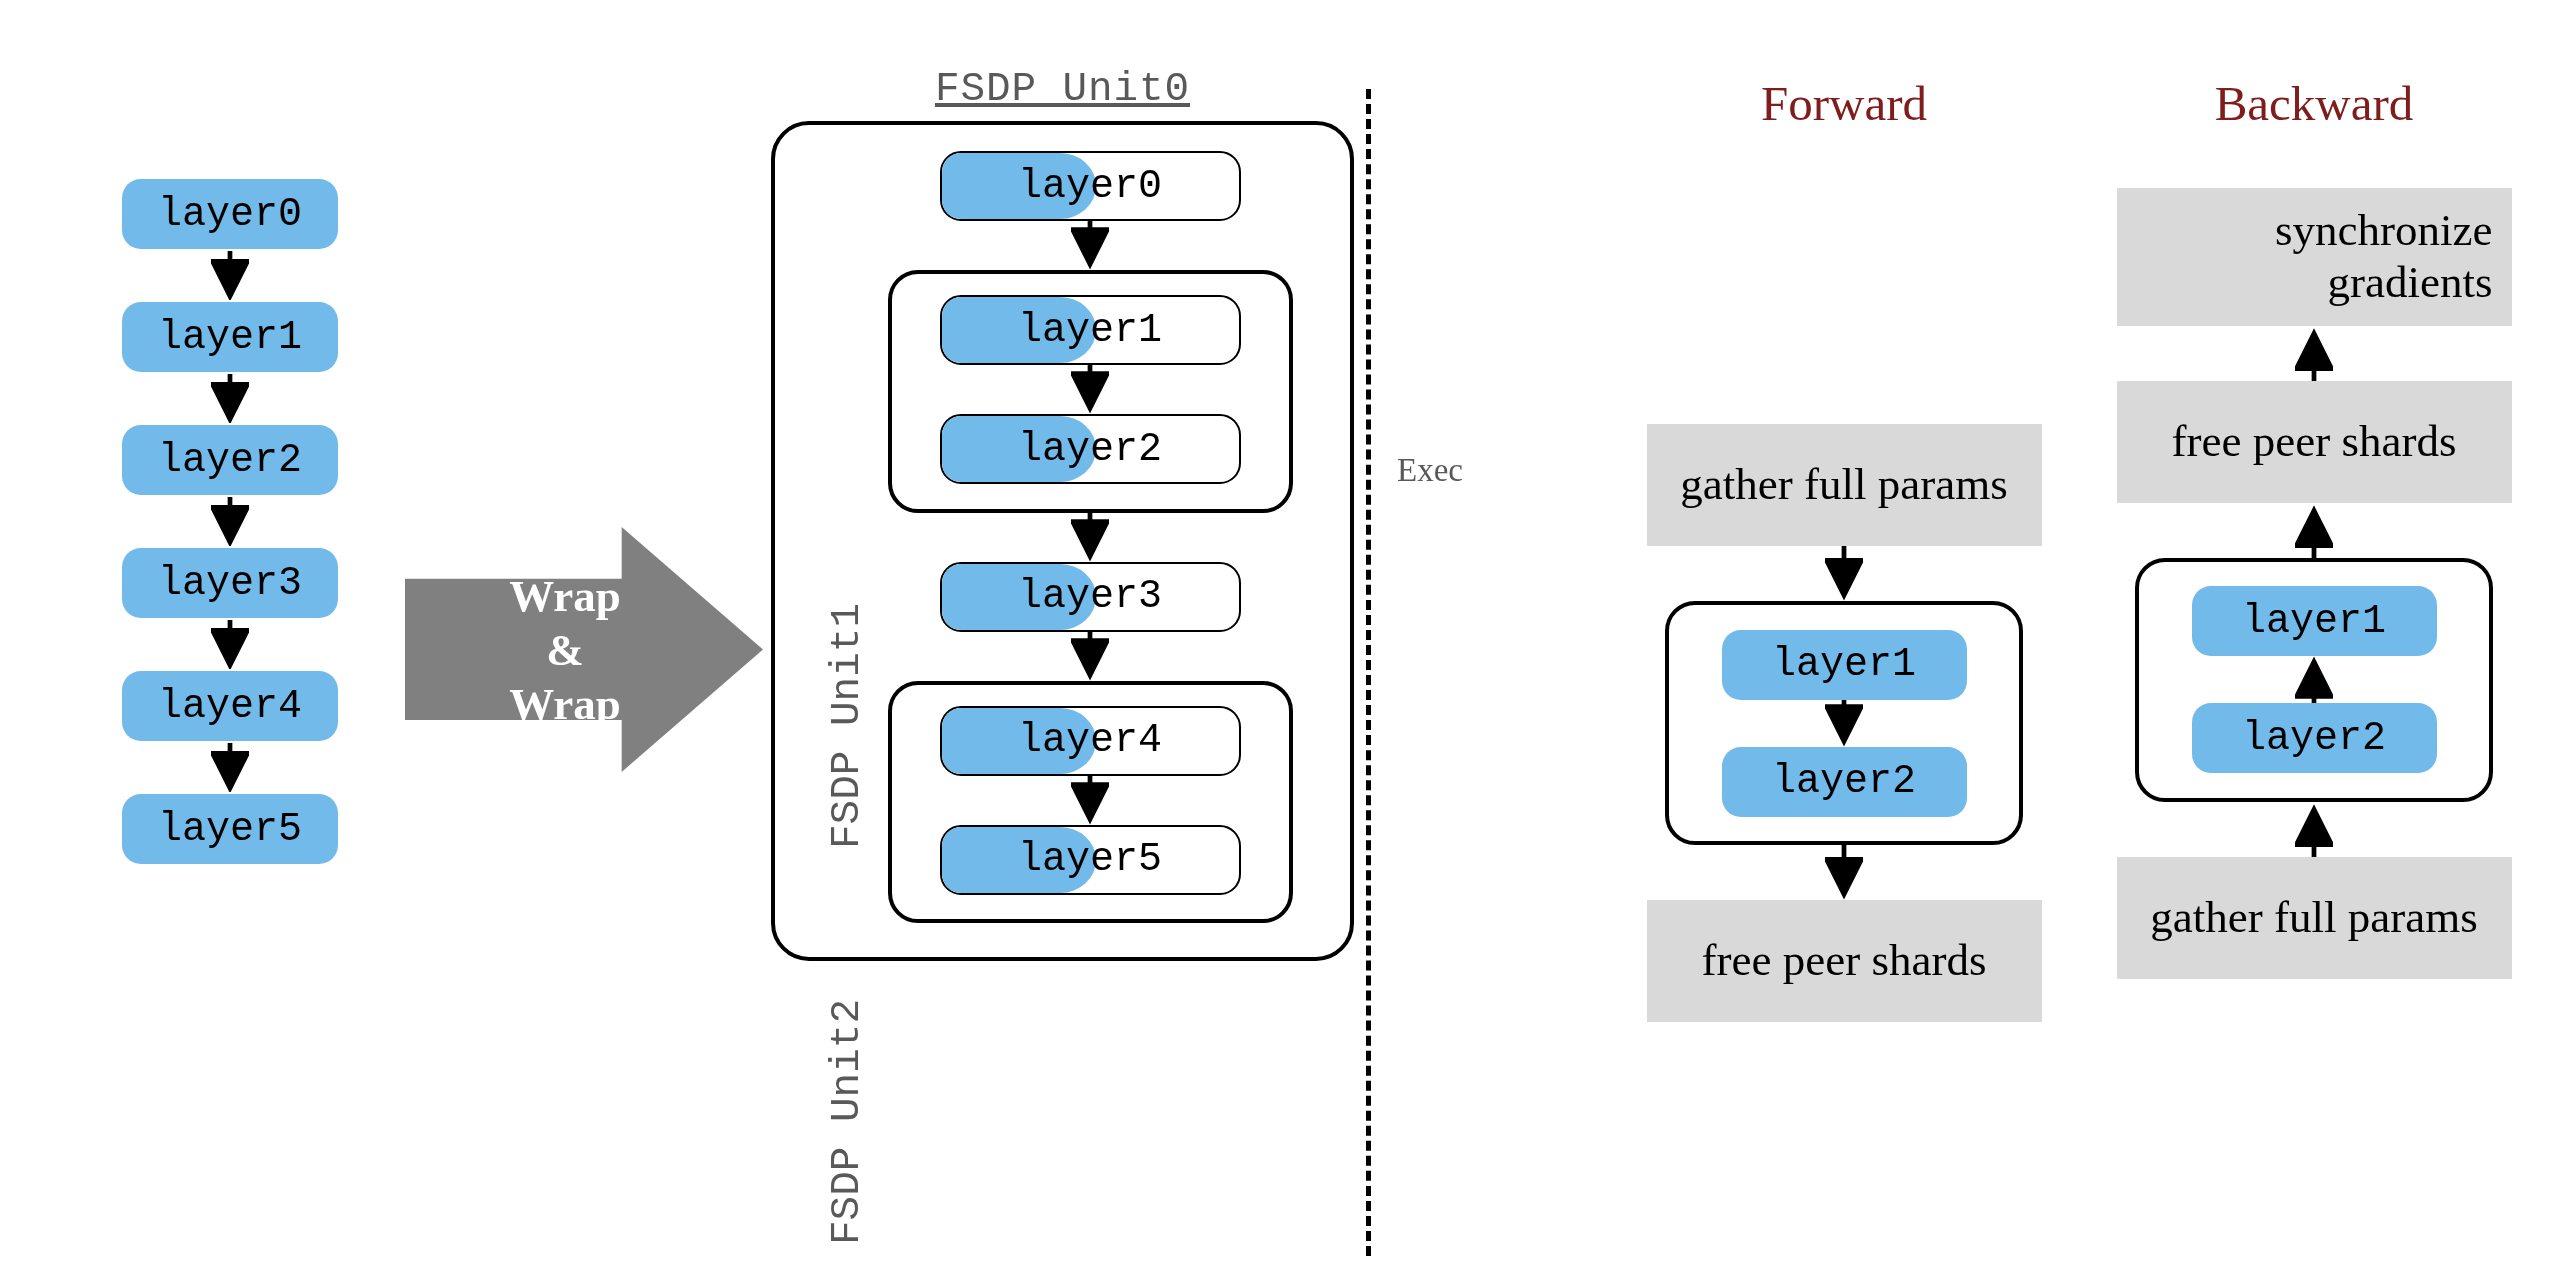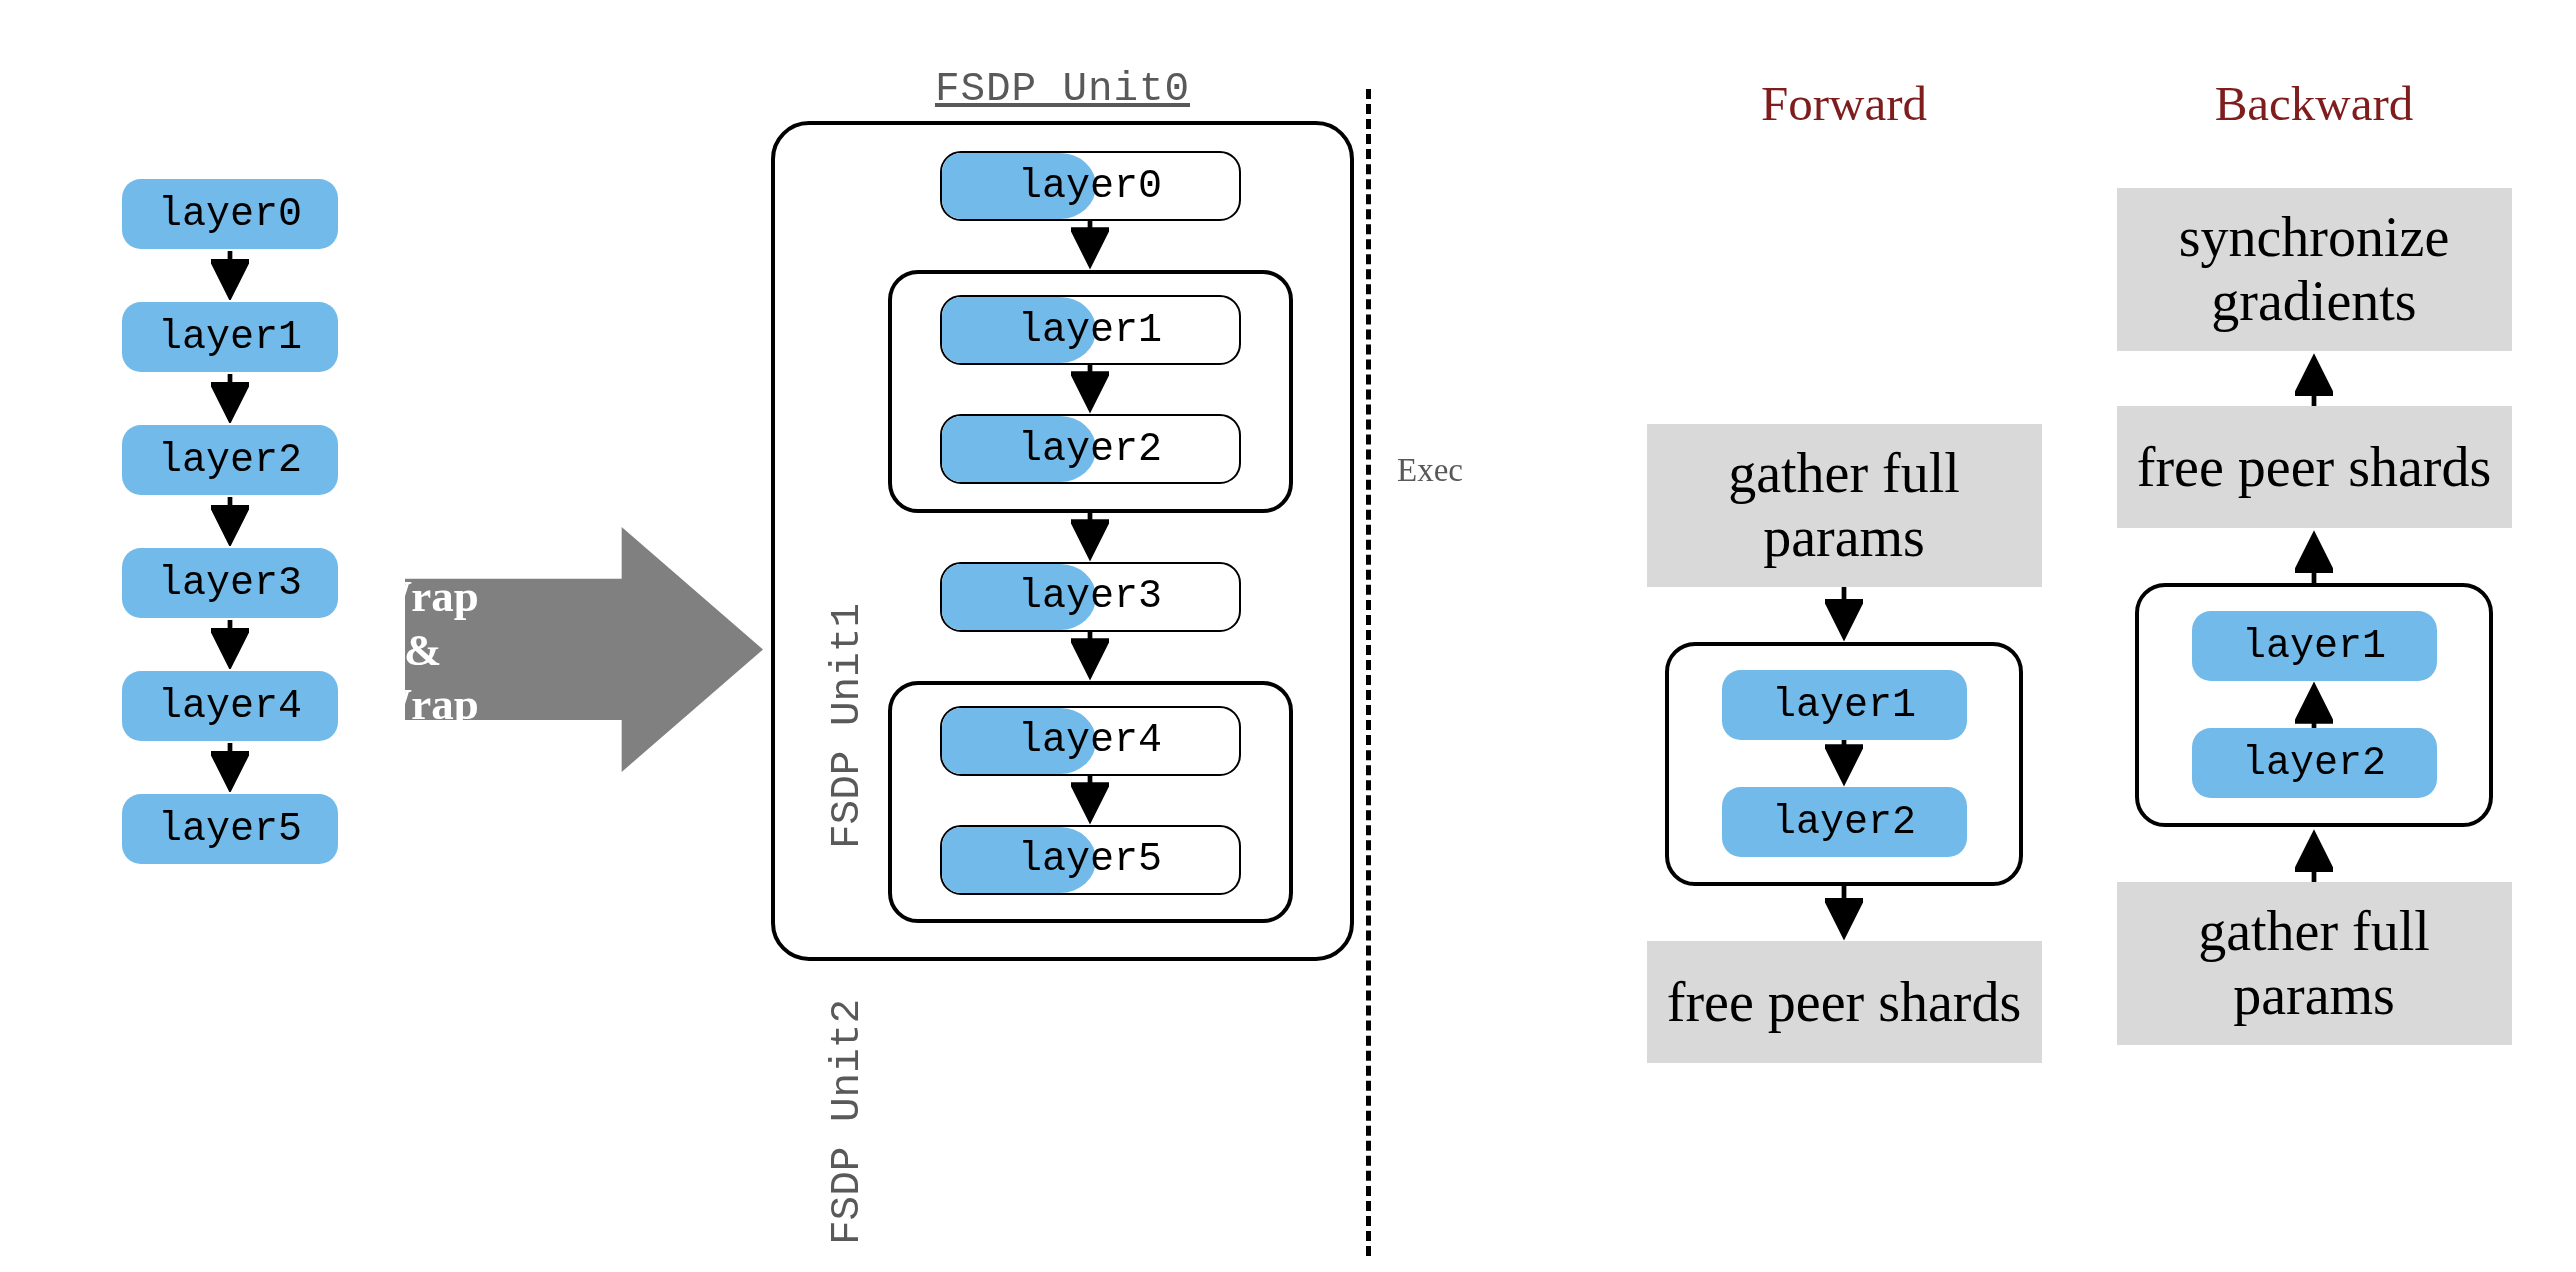--- a/index.html
+++ b/index.html
@@ -26,21 +26,21 @@
   .arrow-down {
     position: absolute; left: 50%; top: 1.9px; transform: translateX(-50%);
     width: 38px; height: 49px;
   }
 
   
   .big-arrow {
     position: absolute;
     left: 405px; top: 527px;
     width: 358px; height: 245px;
-    display: flex; align-items: center; 
+    display: flex; align-items: center; justify-content: center;
   }
   .big-arrow svg { position: absolute; inset: 0; }
   .big-arrow-text {
     position: relative;
     color: #fff;
     font-size: 45px;
     font-weight: bold;
     text-align: center;
     line-height: 1.2;
     z-index: 2;
@@ -99,22 +99,22 @@
   .col3 { position: absolute; left: 1637px; top: 75px; width: 414px; display:flex; flex-direction:column; align-items:center; }
   .col-title { font-size: 49px; color: #7f1d1d; text-align: center; margin-bottom: 56px; }
   .col3 .col-title { margin-bottom: 292px; }
 
   .grey-block {
     background: #d9d9d9;
     width: 395px;
     min-height: 122px;
     padding: 17px 19px;
     display: flex; align-items: center; justify-content: center;
-    text-align: center;
-    font-size: 56px; color: #000;
+    text-align: right;
+    font-size: 45px; color: #000;
     line-height: 1.15;
   }
 
   .unit-exec {
     border: 4.7px solid #000; border-radius: 30px;
     padding: 24.5px 28px;
     width: 358px;
     display: flex; flex-direction: column; align-items: center;
   }
   .unit-exec .layer-box { width: 245px; }

